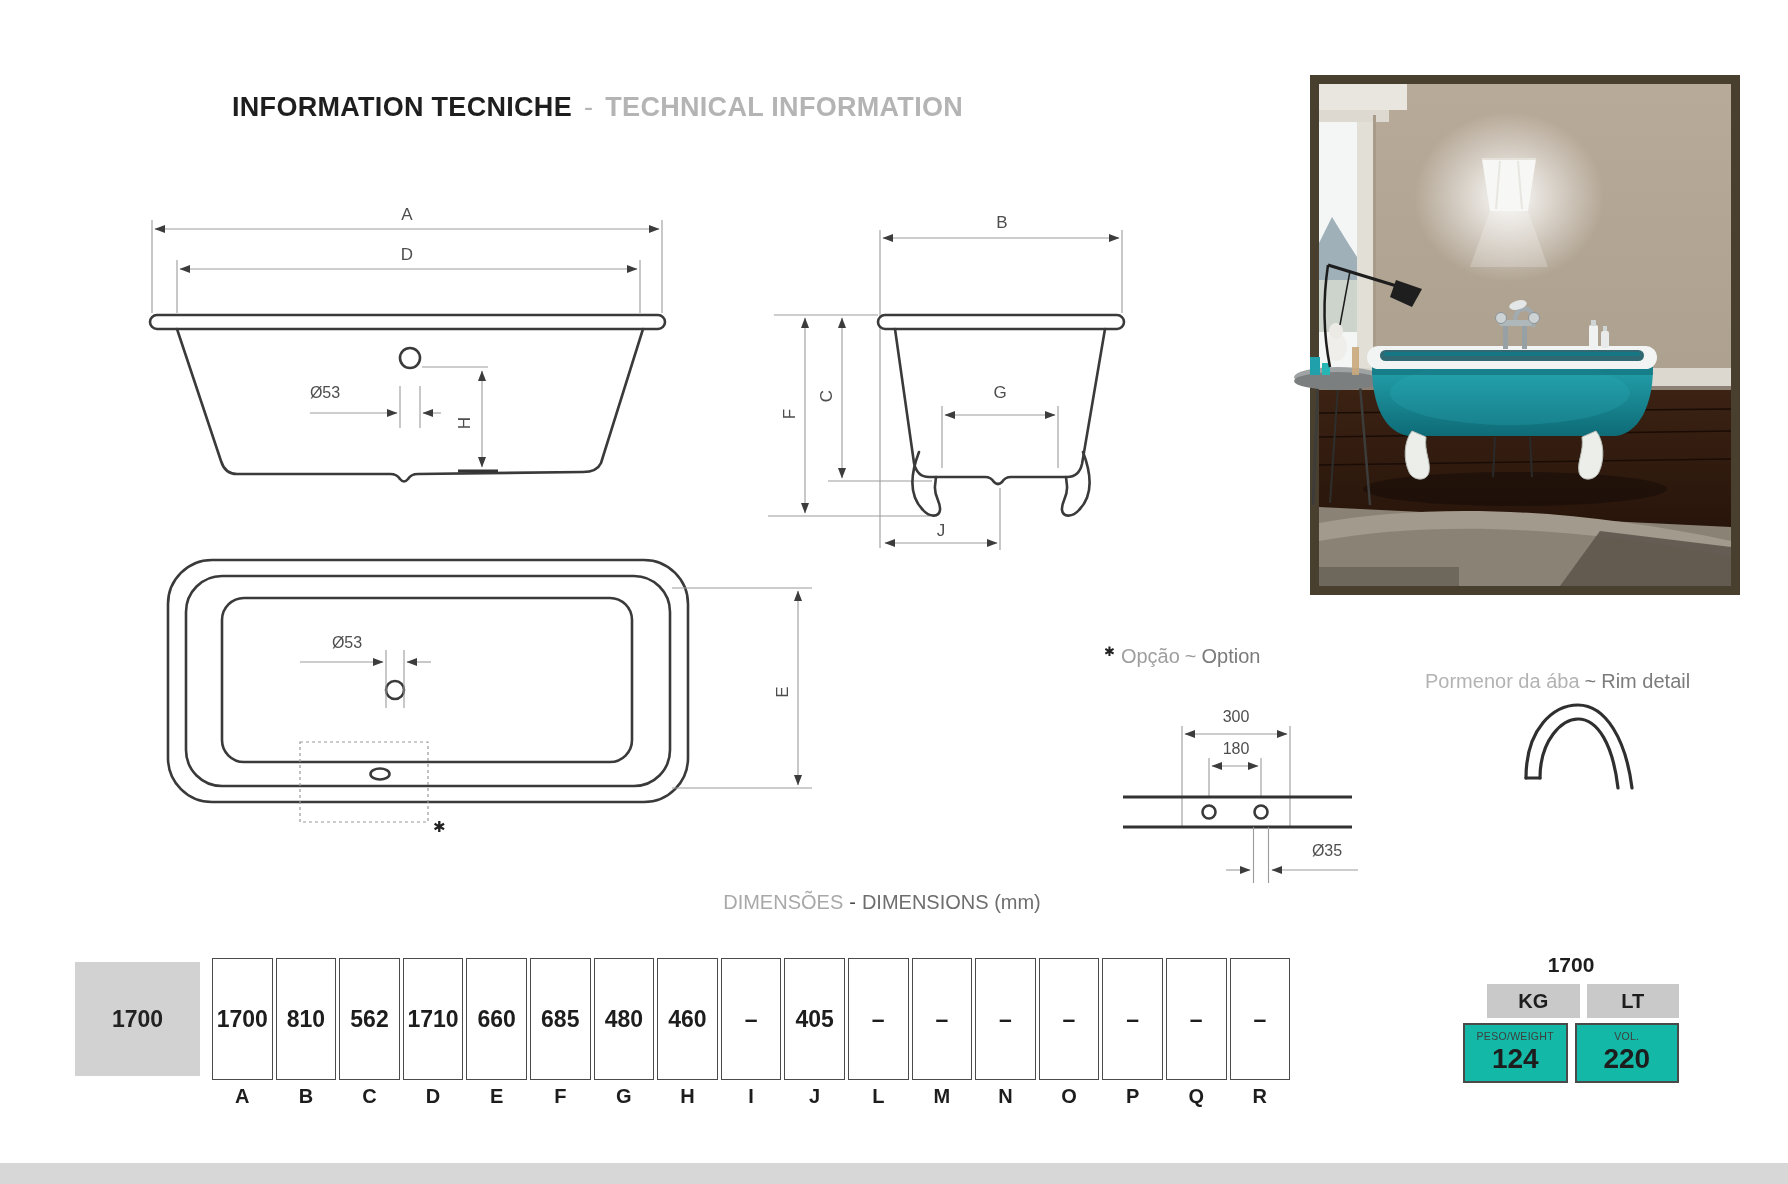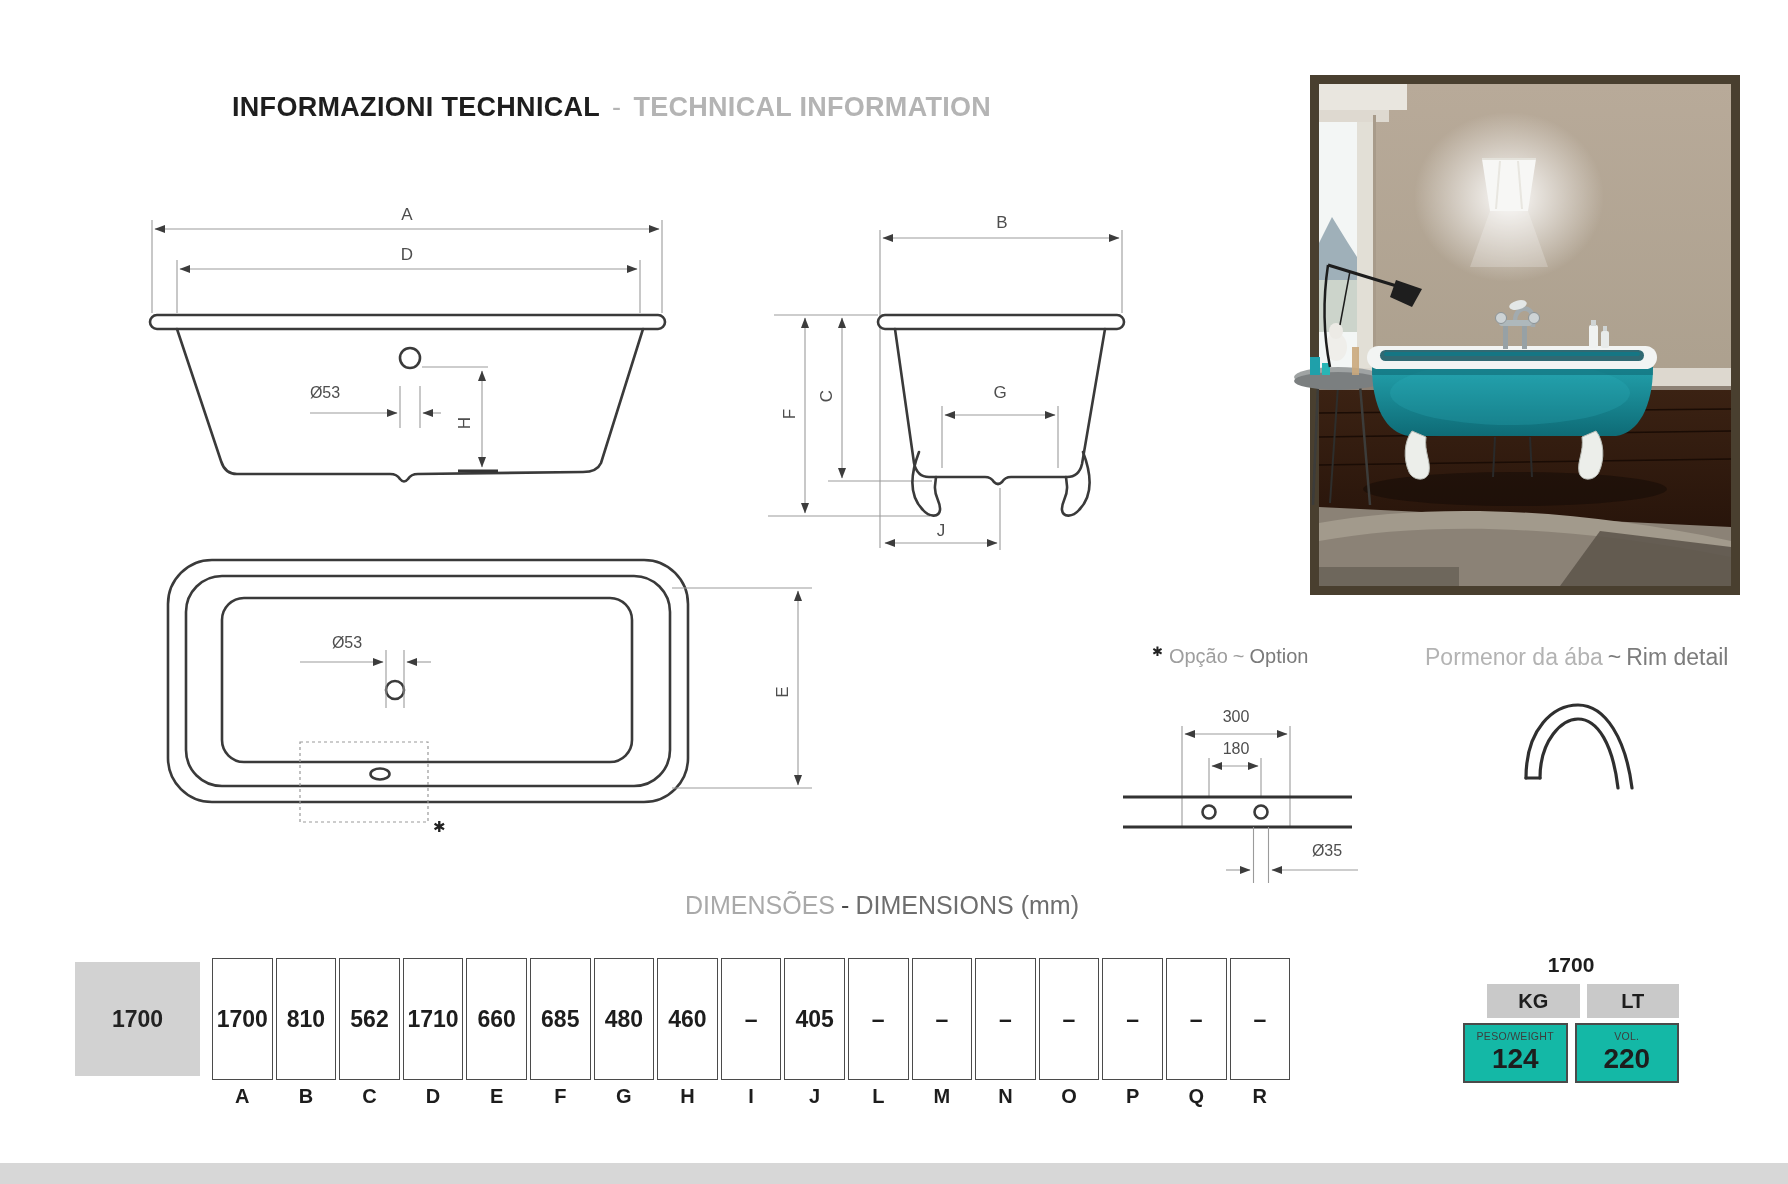--- a/index.html
+++ b/index.html
@@ -5,32 +5,32 @@
   html,body{margin:0;padding:0;background:#fff;}
   .page{position:relative;width:1788px;height:1184px;background:#ffffff;
         font-family:"Liberation Sans",sans-serif;overflow:hidden;}
 
   
   .main-title{position:absolute;left:232px;top:92px;font-size:27px;letter-spacing:.3px;white-space:nowrap;}
   .mt-dark{color:#1e1e1e;font-weight:700;}
   .mt-sep{color:#b4b4b4;font-weight:400;margin:0 12px;}
   .mt-gray{color:#b4b4b4;font-weight:700;}
 
-  .dims-title{position:absolute;left:592px;top:891px;width:580px;text-align:center;font-size:25px;white-space:nowrap;}
+  .dims-title{position:absolute;left:592px;top:891px;width:580px;text-align:center;font-size:20px;white-space:nowrap;}
   .dt-pt{color:#a9a9a9;font-weight:500;}
   .dt-sep{color:#4a4a4a;font-weight:500;margin:0 6px;}
   .dt-en{color:#6e6e6e;font-weight:500;}
 
-  .option-label{position:absolute;left:1152px;top:645px;font-size:20px;white-space:nowrap;text-align:center;}
+  .option-label{position:absolute;left:1104px;top:645px;font-size:20px;white-space:nowrap;text-align:center;}
   .opt-marker{color:#222;font-size:13px;position:relative;top:-7px;margin-right:6px;}
   .opt-pt{color:#9e9e9e;}
   .opt-sep{color:#9e9e9e;margin:0 5px;}
   .opt-en{color:#7a7a7a;}
 
-  .rim-label{position:absolute;left:1425px;top:644px;font-size:23px;white-space:nowrap;}
+  .rim-label{position:absolute;left:1425px;top:670px;font-size:20px;white-space:nowrap;}
   .rim-pt{color:#b3b3b3;}
   .rim-sep{color:#7c7c7c;margin:0 5px;}
   .rim-en{color:#7c7c7c;font-weight:500;}
 
   
   svg{position:absolute;overflow:visible;}
   #svg-side{left:120px;top:180px;}
   #svg-end{left:690px;top:190px;}
   #svg-top{left:150px;top:550px;}
   #svg-option{left:1100px;top:700px;}
@@ -74,21 +74,21 @@
 
   <svg width="0" height="0" style="position:absolute">
     <defs>
       <marker id="arr" viewBox="0 0 10 10" refX="9.5" refY="5" markerWidth="10" markerHeight="10" orient="auto-start-reverse">
         <path d="M0,1.2 L10,5 L0,8.8 z" fill="#3c3c3c"></path>
       </marker>
     </defs>
   </svg>
 
   <div class="main-title">
-    <span class="mt-dark">INFORMAZIONI TECHNICAL</span><span class="mt-sep">-</span><span class="mt-gray">TECHNICAL INFORMATION</span>
+    <span class="mt-dark">INFORMATION TECNICHE</span><span class="mt-sep">-</span><span class="mt-gray">TECHNICAL INFORMATION</span>
   </div>
 
   <svg id="svg-side" width="580" height="345" viewBox="0 0 580 345">
     <line class="dim" x1="32" y1="40" x2="32" y2="133"></line>
     <line class="dim" x1="542" y1="40" x2="542" y2="133"></line>
     <line class="dim" x1="35" y1="49" x2="539" y2="49" marker-start="url(#arr)" marker-end="url(#arr)"></line>
     <text class="lbl" x="287" y="40" text-anchor="middle">A</text>
     <line class="dim" x1="57" y1="80" x2="57" y2="133"></line>
     <line class="dim" x1="520" y1="80" x2="520" y2="133"></line>
     <line class="dim" x1="60" y1="89" x2="517" y2="89" marker-start="url(#arr)" marker-end="url(#arr)"></line>

